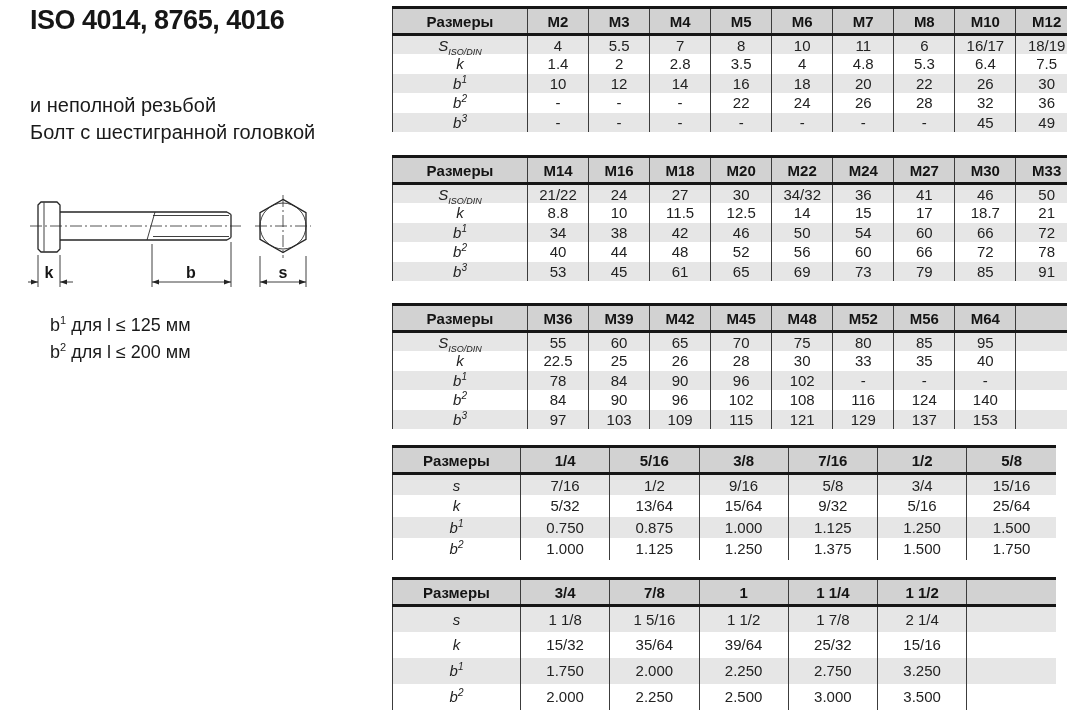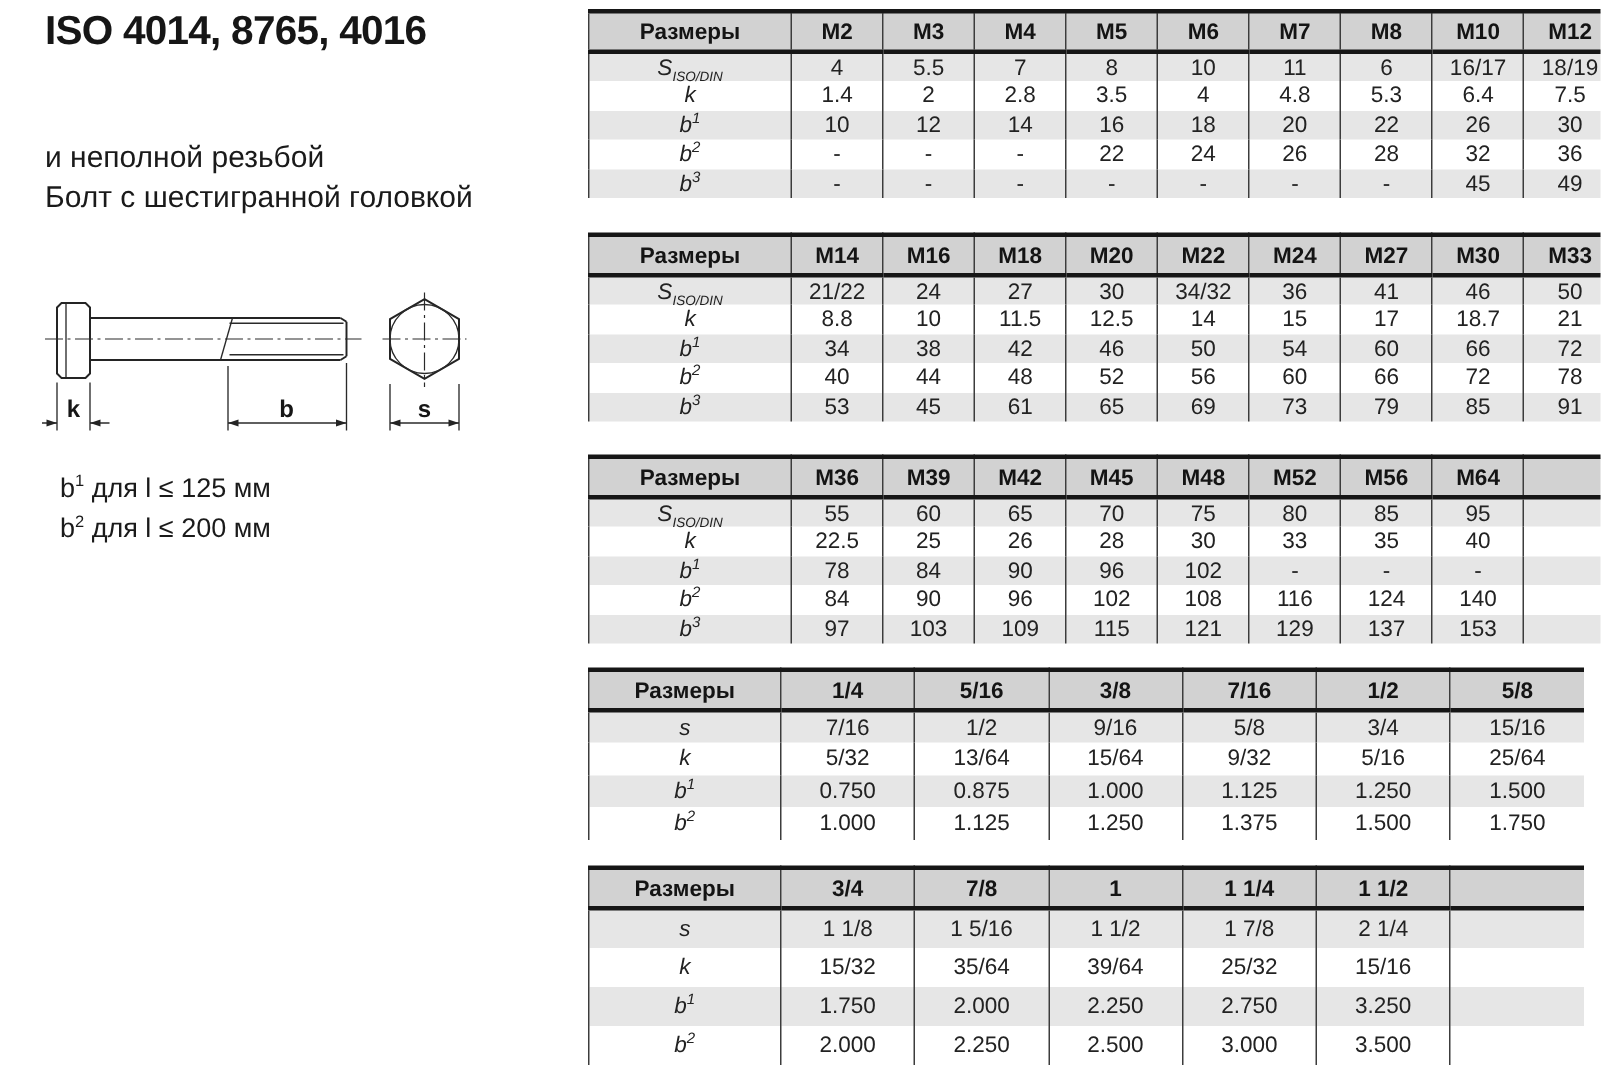--- a/index.html
+++ b/index.html
@@ -4,21 +4,21 @@
 <style>
   html,body{margin:0;padding:0;background:#ffffff;}
   .page{
     position:relative;width:1067px;height:720px;background:#ffffff;
     font-family:"Liberation Sans",sans-serif;color:#141414;overflow:hidden;margin-left:20px;
   }
   
   .titleblock{position:absolute;left:10px;top:4px;font-weight:bold;
     font-size:27px;line-height:33px;letter-spacing:-0.5px;color:#161616;}
   .subtitle{position:absolute;left:10px;top:92px;font-size:20px;line-height:27px;color:#1a1a1a;}
-  .notes{position:absolute;left:20px;top:312px;font-size:18px;line-height:26.5px;color:#1a1a1a;}
+  .notes{position:absolute;left:30px;top:312px;font-size:18px;line-height:26.5px;color:#1a1a1a;}
   .notes sup{font-size:11px;line-height:0;}
   .drawing{position:absolute;left:8px;top:192px;}
   
   .tblwrap{position:absolute;}
   .t1{left:372px;top:6px;width:685px;}
   .t2{left:372px;top:155px;width:685px;}
   .t3{left:372px;top:303px;width:685px;}
   .t4{left:372px;top:445px;width:664px;}
   .t5{left:372px;top:577px;width:664px;}
   .tblwrap table{border-collapse:collapse;table-layout:fixed;width:100%;

